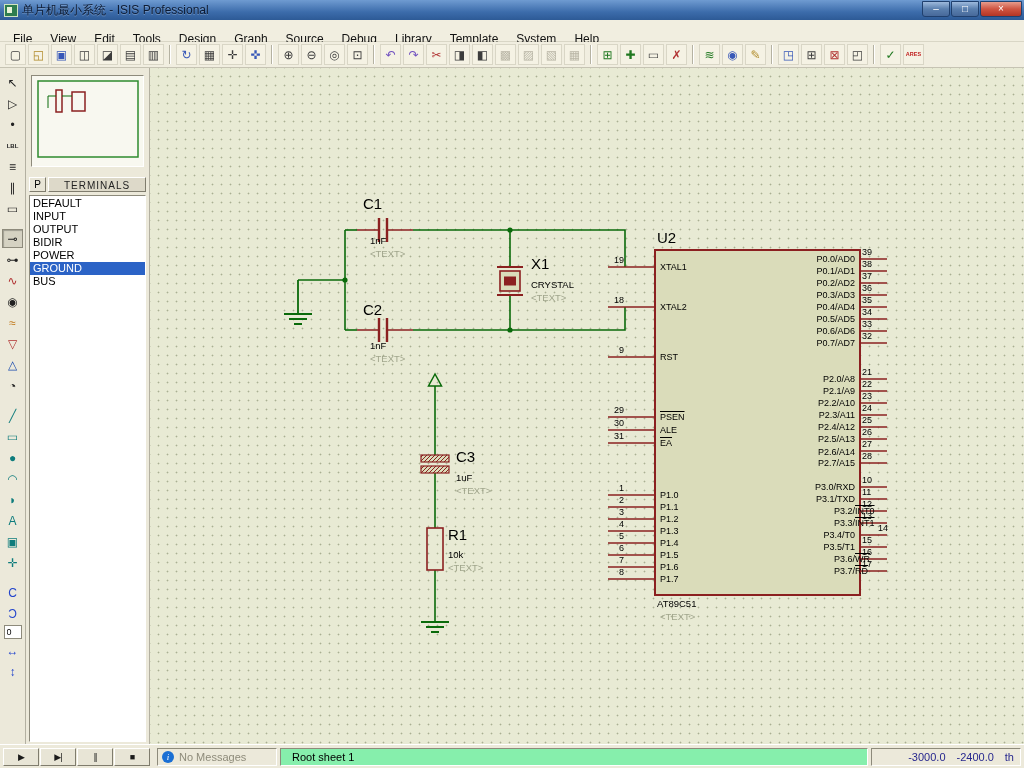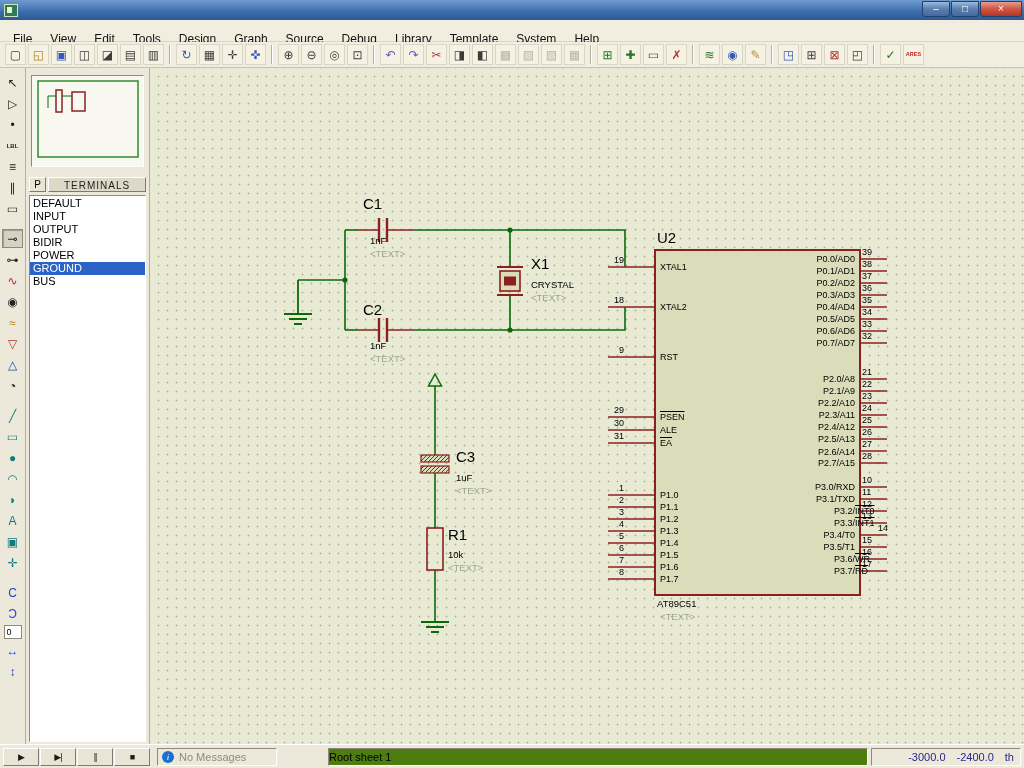--- a/index.html
+++ b/index.html
@@ -59,30 +59,31 @@
   .pin-num { position:absolute; font-size:9px; color:#000; line-height:10px; }
   .ovl { text-decoration:overline; }
 
   
   .statusbar { height:24px; background:#ece9da; border-top:1px solid #fff; display:flex; align-items:center; padding:0 3px; gap:3px; }
   .sim-group { display:flex; gap:1px; margin-right:4px; }
   .sim-btn { width:36px; height:18px; background:#e8e5d6; border:1px solid; border-color:#fff #7f7c6d #7f7c6d #fff; font-size:9px; display:flex; align-items:center; justify-content:center; color:#1a1a1a; letter-spacing:-1px; }
   .panel { height:18px; border:1px solid; border-color:#8d8a7b #fff #fff #8d8a7b; display:flex; align-items:center; font-size:11px; }
   .msg-panel { width:120px; padding-left:4px; gap:5px; color:#8e8b7a; }
   .info-icon { width:12px; height:12px; border-radius:50%; background:#1a6fd4; color:#fff; font-size:9px; font-style:italic; font-family:"Liberation Serif",serif; display:flex; align-items:center; justify-content:center; flex:none; }
-  .sheet-panel { flex:1; background:#4d7c0f; color:#000; padding-left:0;margin-left:48px; }
+  .sheet-panel { flex:1; background:#86efac; color:#000; padding-left:11px; }
   .coord-panel { width:150px; justify-content:flex-end; gap:11px; padding-right:6px; color:#27278e; }
 </style>
 </head>
 <body>
 
 <div class="window">
 
   <div class="titlebar">
     <span class="app-icon"></span>
+    <span class="title-text">单片机最小系统 - ISIS Professional</span>
     <div class="win-controls">
       <div class="win-btn">‒</div>
       <div class="win-btn">□</div>
       <div class="win-btn close">×</div>
     </div>
   </div>
 
   <div class="menubar" id="menubar">
       <div class="menu-item">File</div>
       <div class="menu-item">View</div>

